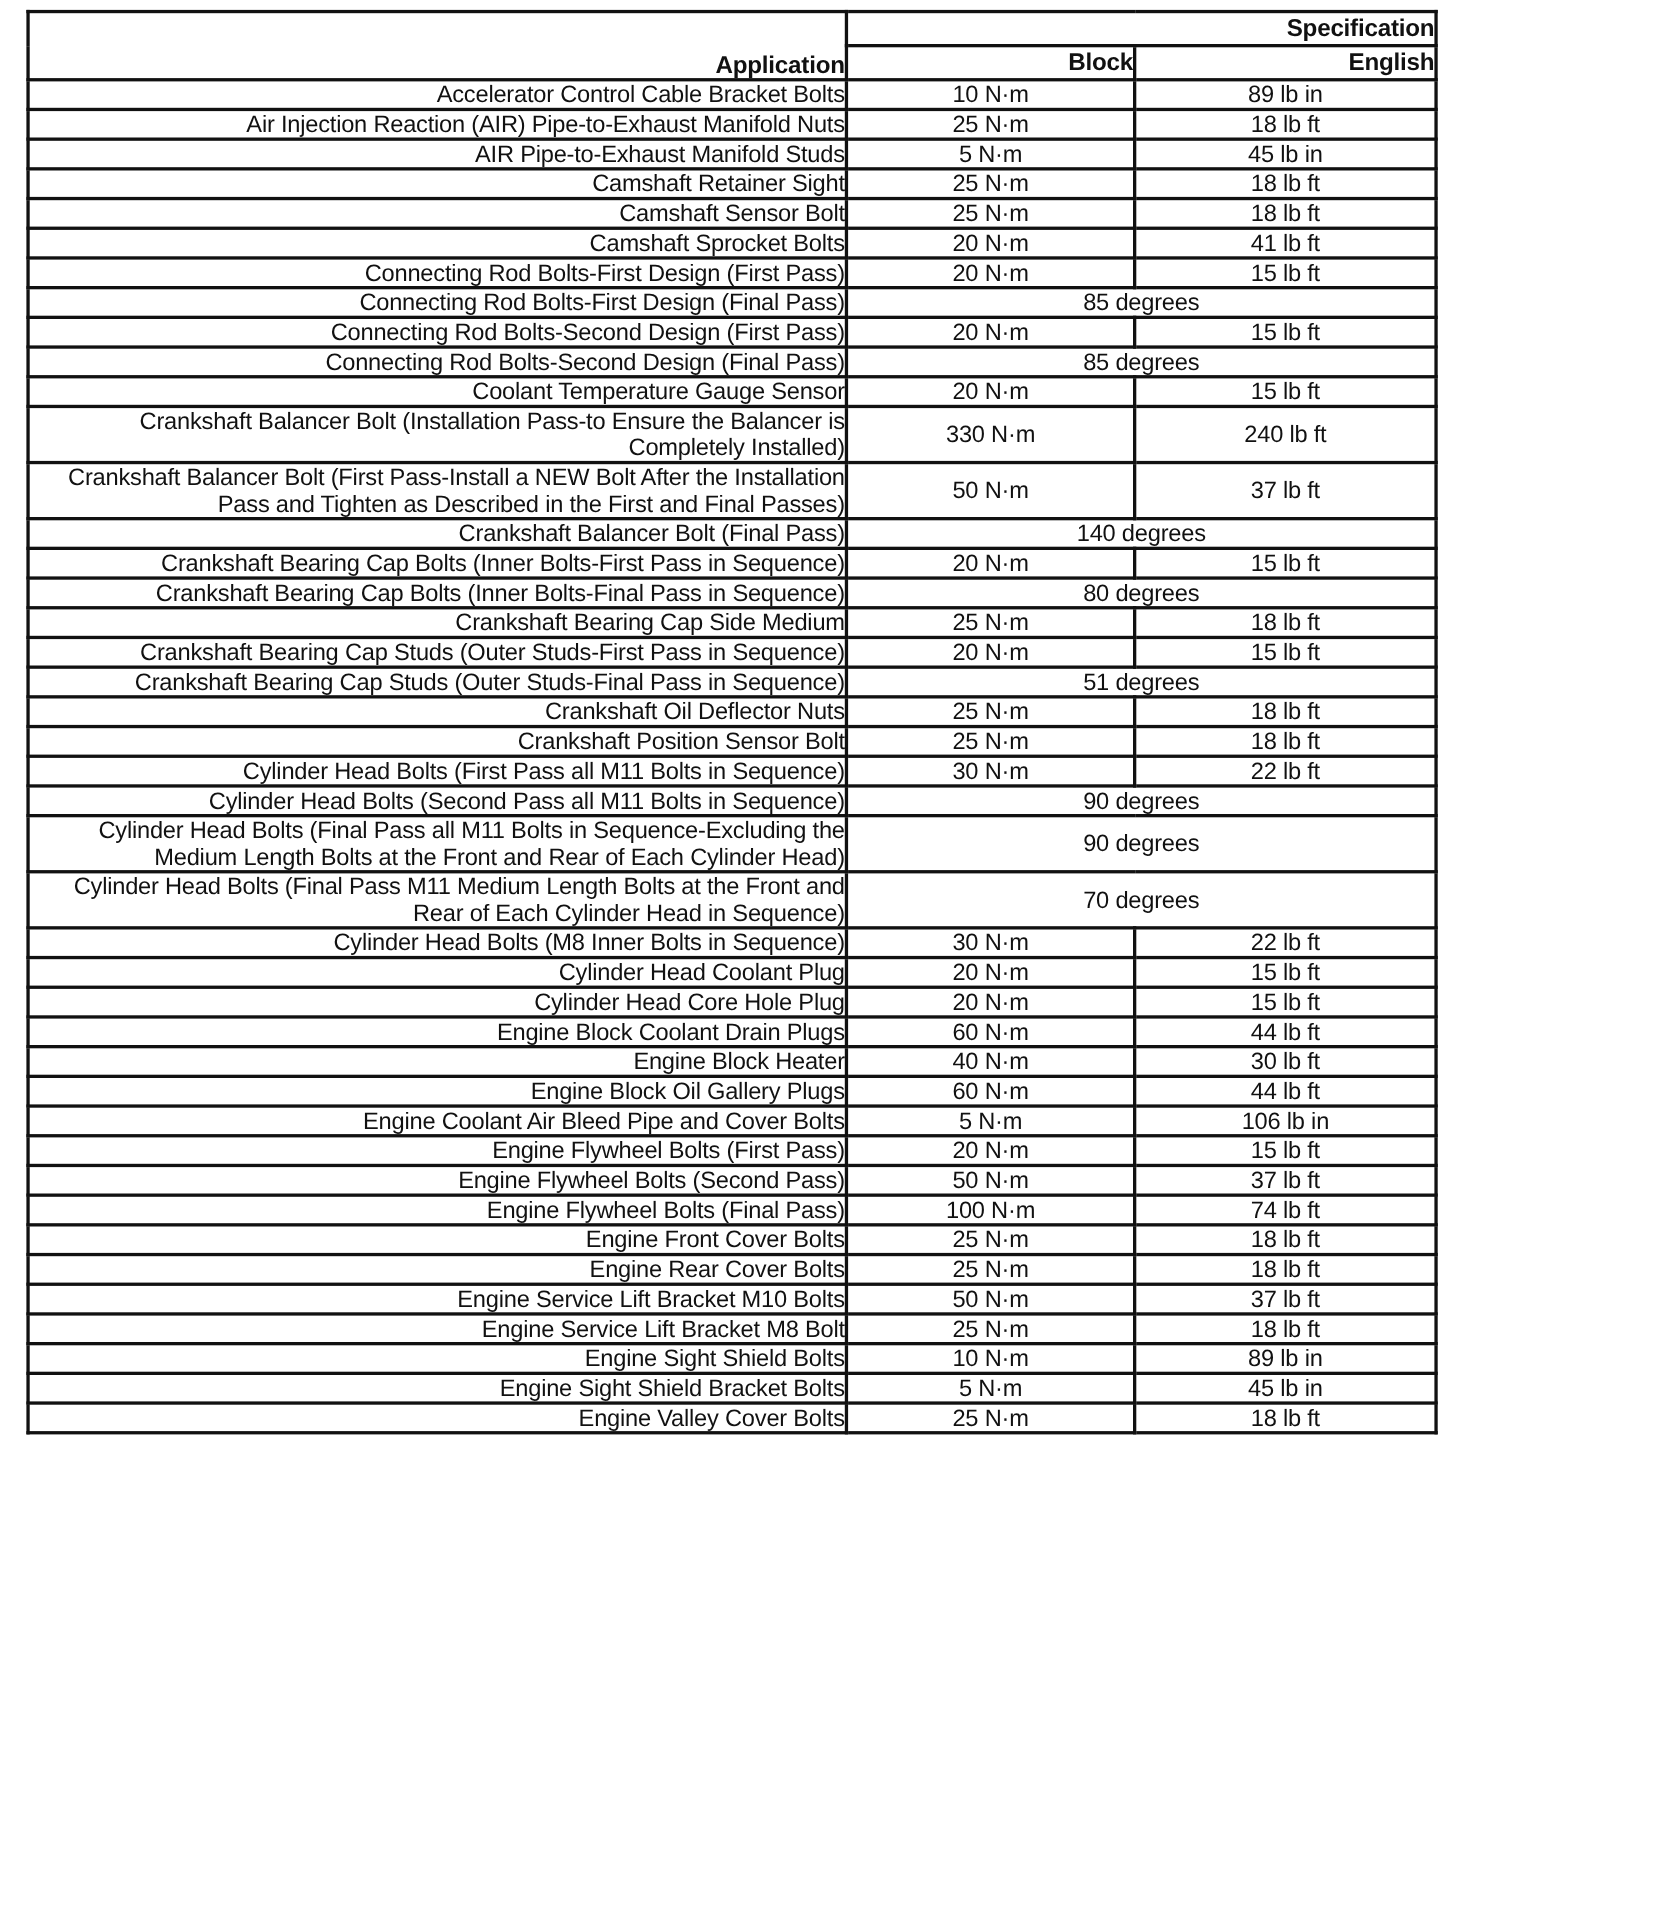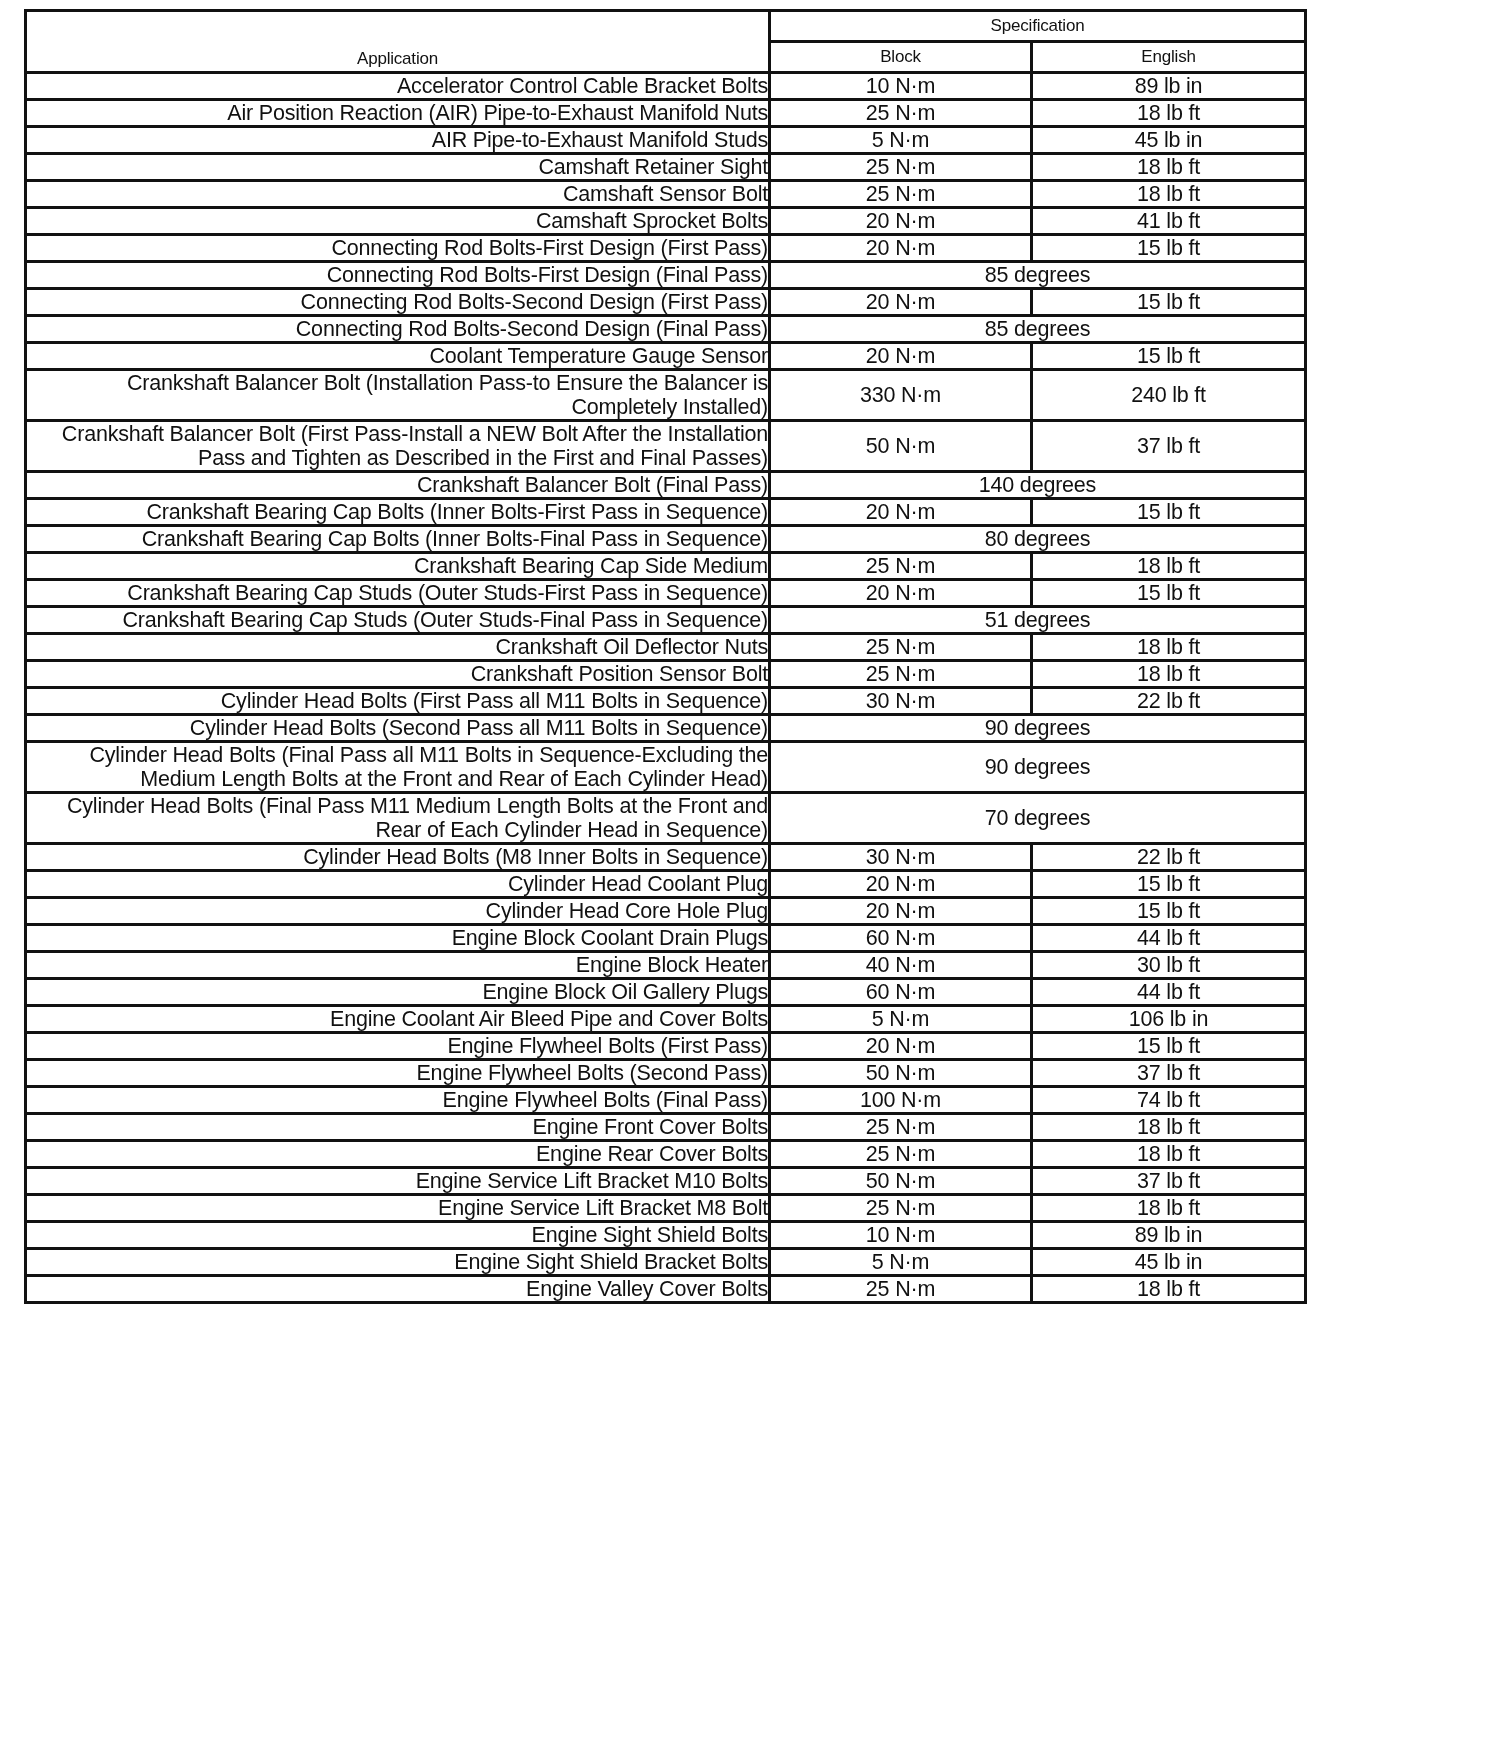--- a/index.html
+++ b/index.html
@@ -30,23 +30,23 @@
   table.spec col.c-met { width: 262px; }
   table.spec col.c-eng { width: 274px; }
   table.spec th, table.spec td {
     border: 3px solid #111111;
     padding: 0;
     font-size: 21.5px;
     line-height: 24px;
     letter-spacing: -0.2px;
   }
   table.spec th {
-    font-weight: normal;
-    text-align: center;
-    font-size: 17px;
+    font-weight: bold;
+    text-align: right;
+    font-size: 22px;
   }
   th.h-app {
     vertical-align: bottom;
     padding-bottom: 4px;
     height: 58px;
   }
   th.h-spec { height: 28px; }
   th.h-sub { height: 28px; }
   td.app {
     text-align: right;
@@ -77,21 +77,21 @@
         <th class="h-sub">English</th>
       </tr>
     </thead>
     <tbody id="rows">
         <tr>
           <td class="app">Accelerator Control Cable Bracket Bolts</td>
           <td class="val">10 N·m</td>
           <td class="val">89 lb in</td>
         </tr>
         <tr>
-          <td class="app">Air Position Reaction (AIR) Pipe-to-Exhaust Manifold Nuts</td>
+          <td class="app">Air Injection Reaction (AIR) Pipe-to-Exhaust Manifold Nuts</td>
           <td class="val">25 N·m</td>
           <td class="val">18 lb ft</td>
         </tr>
         <tr>
           <td class="app">AIR Pipe-to-Exhaust Manifold Studs</td>
           <td class="val">5 N·m</td>
           <td class="val">45 lb in</td>
         </tr>
         <tr>
           <td class="app">Camshaft Retainer Sight</td>

